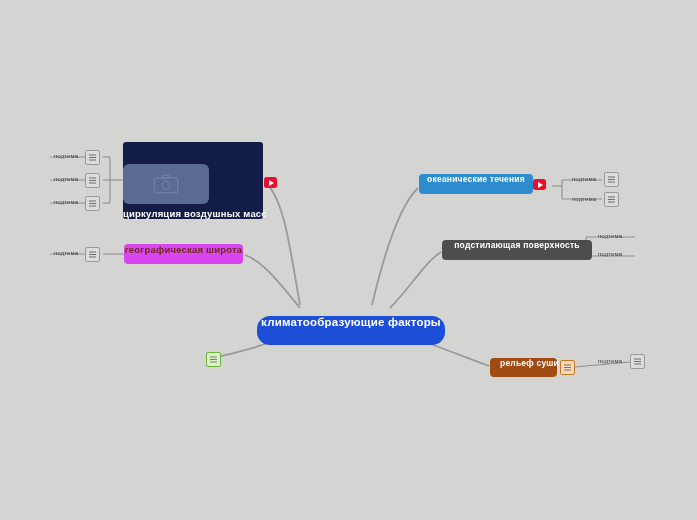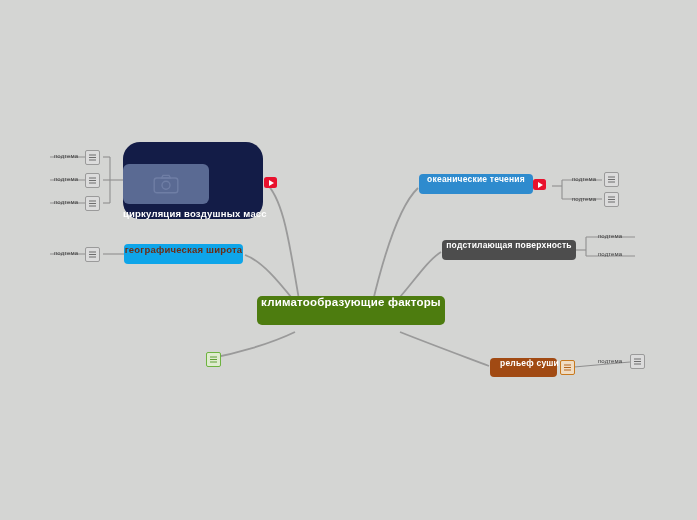--- a/index.html
+++ b/index.html
@@ -33,36 +33,36 @@
     display: flex;
     align-items: flex-start;
     justify-content: center;
     font-weight: bold;
     white-space: nowrap;
     letter-spacing: 0.2px;
   }
   
   #node-central {
     left: 257px;
-    top: 296px;
+    top: 316px;
     width: 188px;
     height: 29px;
-    background: #4d7c0f;
-    border-radius: 5px;
+    background: #1d4ed8;
+    border-radius: 13px;
     color: #ffffff;
     font-size: 11.5px;
   }
   
   #node-circulation {
     left: 123px;
     top: 142px;
     width: 140px;
     height: 77px;
     background: #131c47;
-    border-radius: 17px;
+    border-radius: 3px;
     flex-direction: column;
     justify-content: flex-start;
     padding-top: 22px;
   }
   #node-circulation .thumb {
     width: 86px;
     height: 52px;
     background: #5a6a93;
     border-radius: 6px;
     display: flex;
@@ -85,30 +85,30 @@
     border-radius: 4px;
     color: #ffffff;
     font-size: 8.5px;
   }
   
   #node-latitude {
     left: 124px;
     top: 244px;
     width: 119px;
     height: 20px;
-    background: #0ea5e9;
+    background: #d946ef;
     border-radius: 4px;
     color: #6b2d16;
     font-size: 9.5px;
   }
   
   #node-surface {
     left: 442px;
     top: 240px;
-    width: 134px;
+    width: 150px;
     height: 20px;
     background: #4d4d4d;
     border-radius: 4px;
     color: #ffffff;
     font-size: 8.5px;
   }
   
   #node-ocean-dist {
     left: 92px;
     top: 350px;

